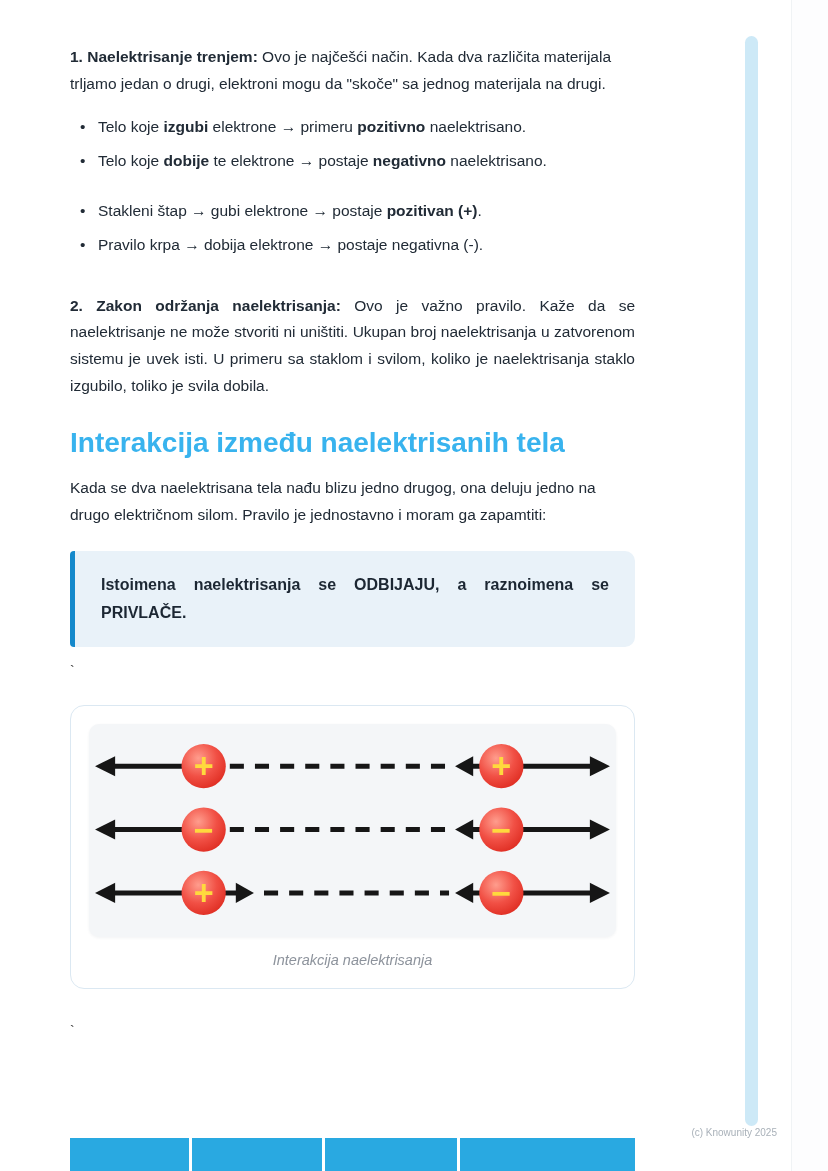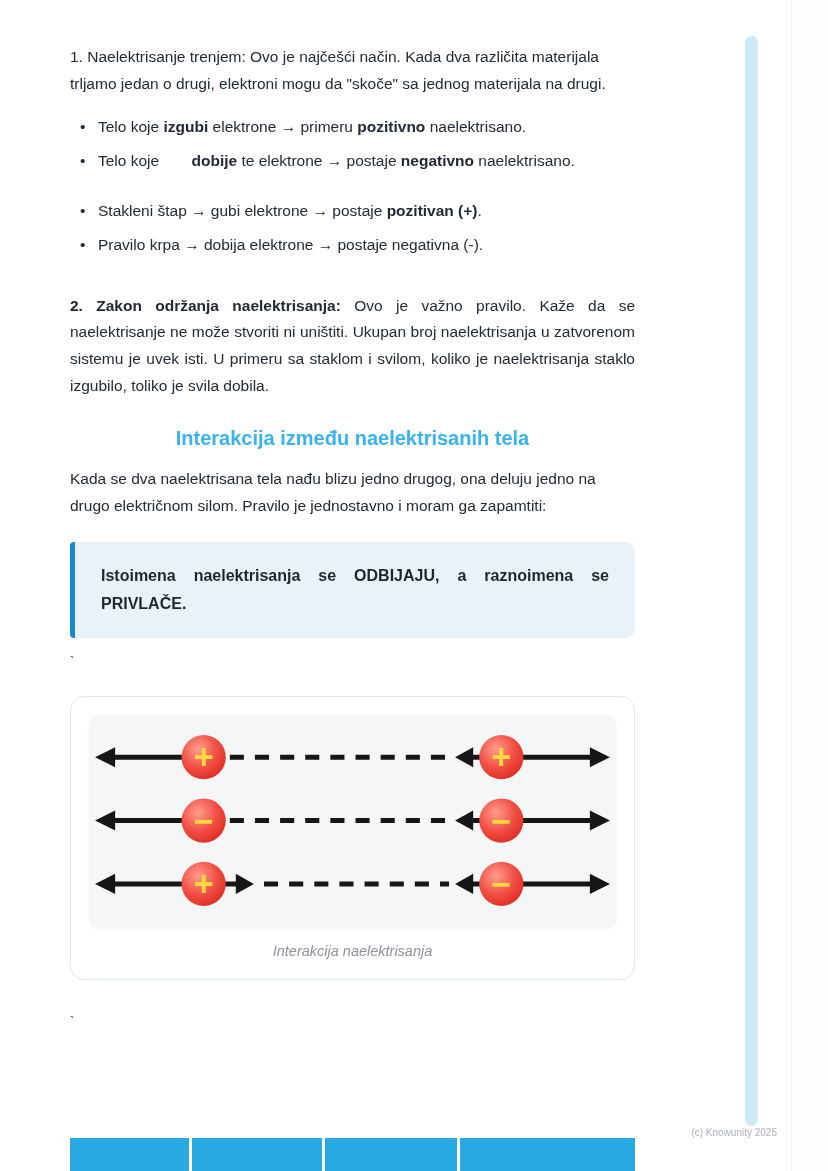--- a/index.html
+++ b/index.html
@@ -11,21 +11,21 @@
     color:var(--text, #212b36);
     overflow:hidden;
   }
   .page-edge { position:absolute; left:791px; top:0; width:37px; height:100%; background:#fdfdfe; border-left:1px solid #f0f3f5; }
   .content { position:absolute; left:70px; top:44px; width:565px; }
   .bodytext { font-size:15.5px; line-height:1.72; margin-bottom:17px; color:var(--text); }
   .justify { text-align:justify;margin-top:36px; }
   ul.blist { list-style:none; margin:2px 0 24px 8px; }
   ul.blist li { position:relative; padding-left:20px; font-size:15.5px; line-height:1.62; margin-bottom:9px; }
   ul.blist li::before { content:"\2022"; position:absolute; left:2px; top:0; }
-  h2.section { font-size:20px; font-weight:700; color:var(--accent); margin:28px 0 16px;text-align:center; }
+  h2.section { font-size:28px; font-weight:700; color:var(--accent); margin:28px 0 16px; }
   .callout {
     margin-top:22px;
     background:var(--callout-bg);
     border-left:5px solid var(--callout-border);
     border-radius:4px 10px 10px 4px;
     padding:20px 26px;
     font-size:16px; font-weight:700; line-height:1.75;
     text-align:justify; color:#1c2733;
   }
   .tick { margin-top:16px; font-size:14px; color:#333333; }
@@ -45,25 +45,25 @@
   .scrollbar { position:absolute; left:745px; top:36px; width:13px; height:1090px; border-radius:7px; background:var(--scrollbar); }
   .watermark { position:absolute; top:1127px; right:51px; font-size:10px; color:var(--watermark); }
 </style>
 </head>
 <body>
 
 <div class="page-edge"></div>
 
 <div class="content">
 
-  <p class="bodytext"><span style="font-weight: 400;">1. Naelektrisanje trenjem:</span><span> Ovo je najčešći način. Kada dva različita materijala trljamo jedan o drugi, elektroni mogu da "skoče" sa jednog materijala na drugi.</span></p>
+  <p class="bodytext"><span style="font-weight: 700;">1. Naelektrisanje trenjem:</span><span> Ovo je najčešći način. Kada dva različita materijala trljamo jedan o drugi, elektroni mogu da "skoče" sa jednog materijala na drugi.</span></p>
 
   <ul class="blist">
     <li><span>Telo koje </span><span style="font-weight: 700;">izgubi</span><span> elektrone → primeru </span><span style="font-weight: 700;">pozitivno</span><span> naelektrisano.</span></li>
-    <li><span>Telo koje </span><span style="font-weight: 700; margin-left: 28px;">dobije</span><span> te elektrone → postaje </span><span style="font-weight: 700;">negativno</span><span> naelektrisano.</span></li>
+    <li><span>Telo koje </span><span style="font-weight: 700;">dobije</span><span> te elektrone → postaje </span><span style="font-weight: 700;">negativno</span><span> naelektrisano.</span></li>
   </ul>
 
 
   <ul class="blist">
     <li><span>Stakleni štap → gubi elektrone → postaje </span><span style="font-weight: 700;">pozitivan (+)</span><span>.</span></li>
     <li><span>Pravilo krpa → dobija elektrone → postaje </span><span style="font-weight: 400; text-align: right;">negativna (-)</span><span>.</span></li>
   </ul>
 
   <p class="bodytext justify"><span style="font-weight: 700;">2. Zakon održanja naelektrisanja:</span><span> Ovo je važno pravilo. Kaže da se naelektrisanje ne može stvoriti ni uništiti. Ukupan broj naelektrisanja u zatvorenom sistemu je uvek isti. U primeru sa staklom i svilom, koliko je naelektrisanja staklo izgubilo, toliko je svila dobila.</span></p>
 

